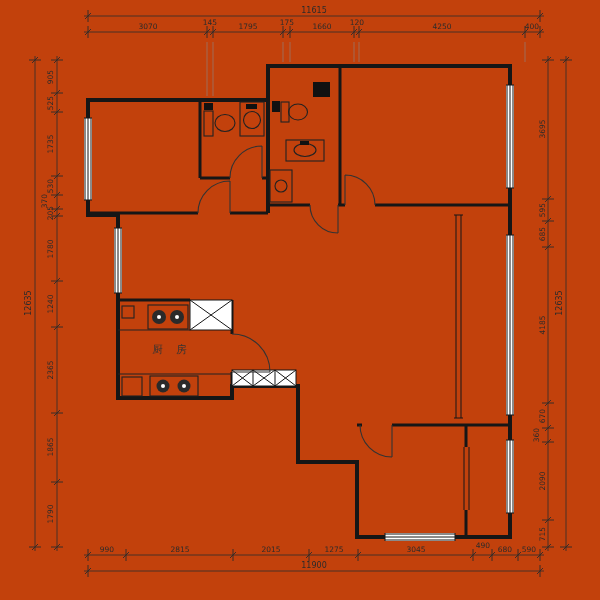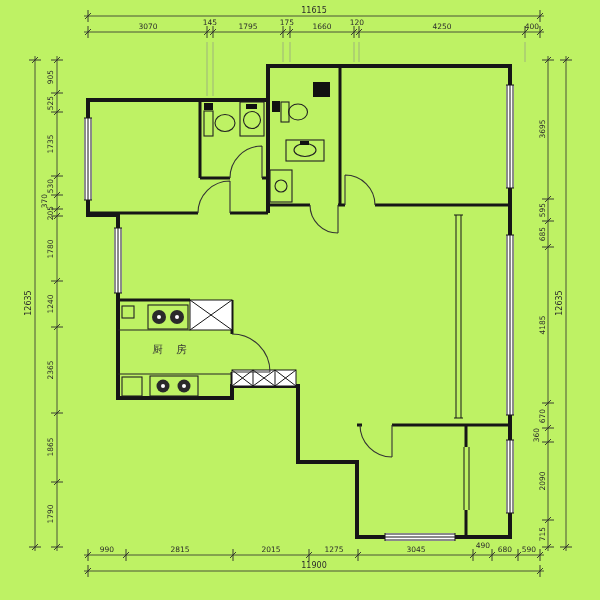--- a/index.html
+++ b/index.html
@@ -1,16 +1,16 @@
 <!DOCTYPE html>
 <html><head>
 <meta charset="utf-8">
 <style>
   html,body{margin:0;padding:0;background:#ffffff;}
-  .sheet{width:600px;height:600px;background:#bef264;position:relative;overflow:hidden;}
+  .sheet{width:600px;height:600px;background:#c2410c;position:relative;overflow:hidden;}
   svg text{font-family:"DejaVu Sans","Liberation Sans",sans-serif;fill:#2b2b2b;}
   text.dim{font-size:7.5px;}
   text.dim-t{font-size:8px;}
   text.room{font-size:10.5px;letter-spacing:5px;fill:#333;}
 </style>
 </head>
 <body>
 
 <div class="sheet">
 <svg width="600" height="600" viewBox="0 0 600 600">

